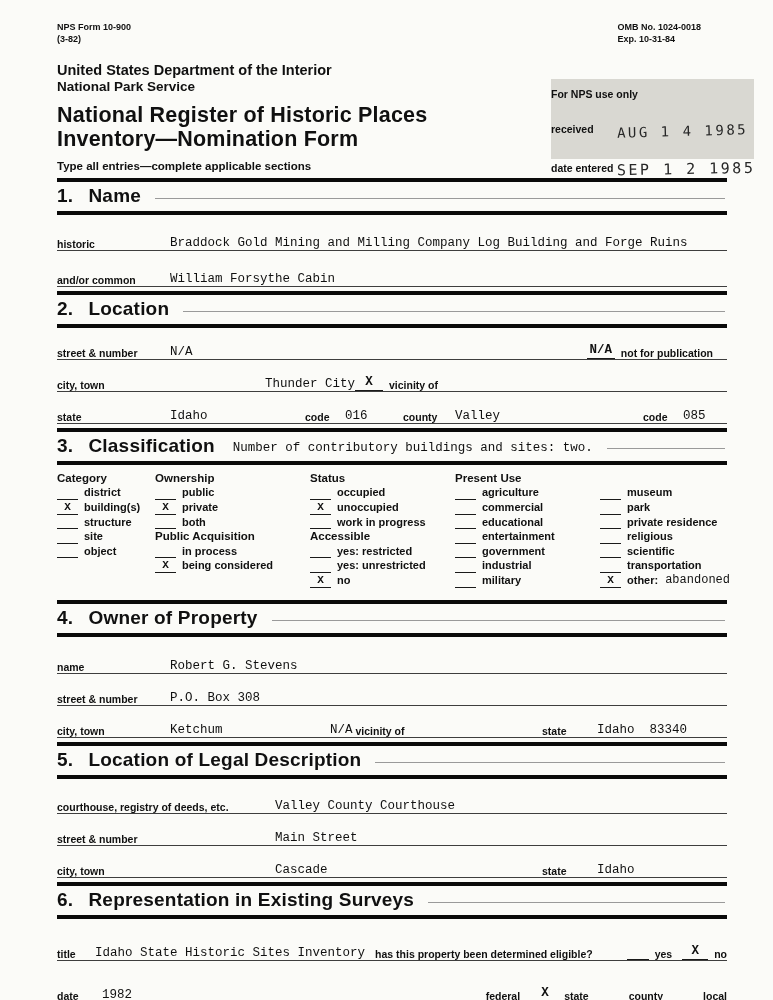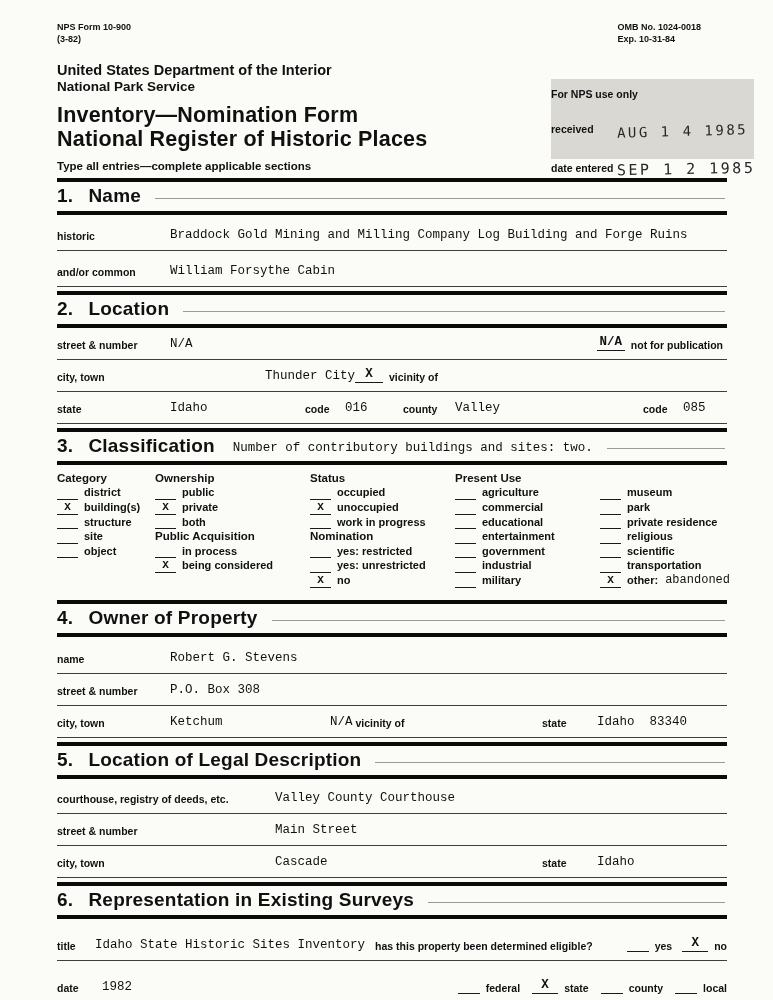--- a/index.html
+++ b/index.html
@@ -37,21 +37,21 @@
   .sec-head{display:flex;align-items:flex-end;border-bottom:4px solid #0a0a0a;
     padding:3px 0 4px;}
   .sec-num{font-size:19px;font-weight:bold;margin-right:15px;letter-spacing:.3px;}
   .sec-title{font-size:19px;font-weight:bold;letter-spacing:.2px;}
   .sec-note{margin:0 0 2px 18px;}
   .sec-fill{flex:1;height:0;border-bottom:1px solid #9a9a9a;margin:0 2px 8px 14px;}
 
   .mono{font-family:"Liberation Mono","DejaVu Sans Mono",monospace;font-size:12.5px;white-space:pre;}
 
   .frow{display:flex;align-items:flex-end;border-bottom:1.5px solid #3e3e3e;
-    height:32px;box-sizing:border-box;padding-bottom:8px;}
+    height:32px;box-sizing:border-box;padding-bottom:0;}
   .sec1 .frow{height:36px;}
   .sec6 .frow{height:42px;}
   .flabel{font-size:10.5px;font-weight:bold;flex:none;}
   .lw113{width:113px;}
   .lw218{width:218px;}
   .lw45{width:45px;}
   .lw38{width:38px;}
   .fval{flex:none;}
   .spacer{flex:1;}
 
@@ -94,22 +94,22 @@
       <div class="meta-right">
         <div>OMB No. 1024-0018</div>
         <div>Exp. 10-31-84</div>
       </div>
     </div>
 
     <div class="dept">United States Department of the Interior</div>
     <div class="agency">National Park Service</div>
 
     <div class="form-title">
+      <div>National Register of Historic Places</div>
       <div>Inventory—Nomination Form</div>
-      <div>National Register of Historic Places</div>
     </div>
 
     <div class="instr">
       <div>Type all entries—complete applicable sections</div>
     </div>
 
     <div class="sec sec1">
       <div class="sec-head">
         <span class="sec-num">1.</span>
         <span class="sec-title">Name</span>
@@ -129,21 +129,21 @@
       <div class="sec-head">
         <span class="sec-num">2.</span>
         <span class="sec-title">Location</span>
         <span class="sec-fill"></span>
       </div>
       <div class="frow">
         <span class="flabel lw113">street &amp; number</span>
         <span class="fval mono">N/A</span>
         <span class="spacer"></span>
         <span class="blankline mono">N/A</span>
-        <span class="inline-bold" style="margin-right:4px;">not for publication</span>
+        <span class="inline-bold" style="margin-right:14px;">not for publication</span>
       </div>
       <div class="frow">
         <span class="flabel lw113">city, town</span>
         <span class="fval mono" style="width:185px;text-align:right;">Thunder City</span>
         <span class="blankline">X</span>
         <span class="inline-bold">vicinity of</span>
         <span class="spacer"></span>
       </div>
       <div class="frow">
         <span class="flabel lw113">state</span>
@@ -222,21 +222,21 @@
               <span class="opt-label">occupied</span>
             </div>
           <div class="opt">
               <span class="blankline">X</span>
               <span class="opt-label">unoccupied</span>
             </div>
           <div class="opt">
               <span class="blankline"></span>
               <span class="opt-label">work in progress</span>
             </div>
-          <div class="cls-header">Nomination</div>
+          <div class="cls-header">Accessible</div>
           <div class="opt">
               <span class="blankline"></span>
               <span class="opt-label">yes: restricted</span>
             </div>
           <div class="opt">
               <span class="blankline"></span>
               <span class="opt-label">yes: unrestricted</span>
             </div>
           <div class="opt">
               <span class="blankline">X</span>

